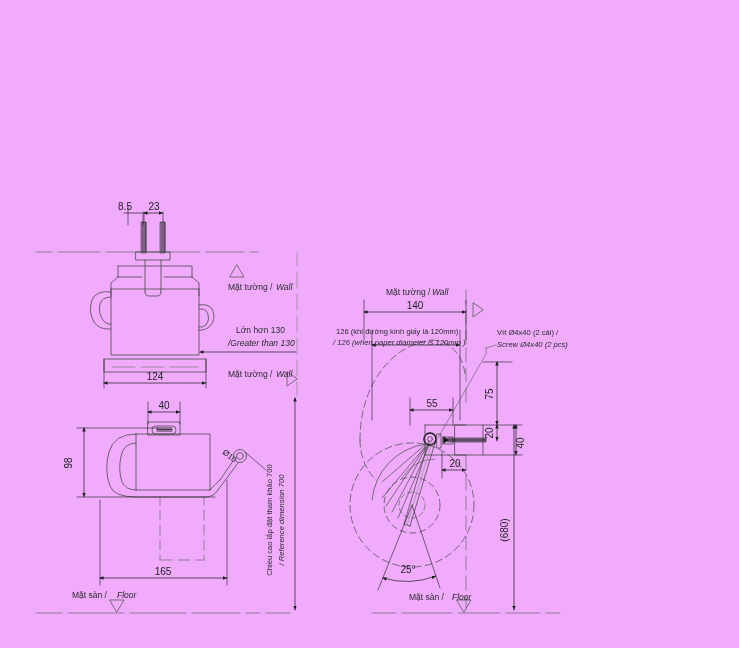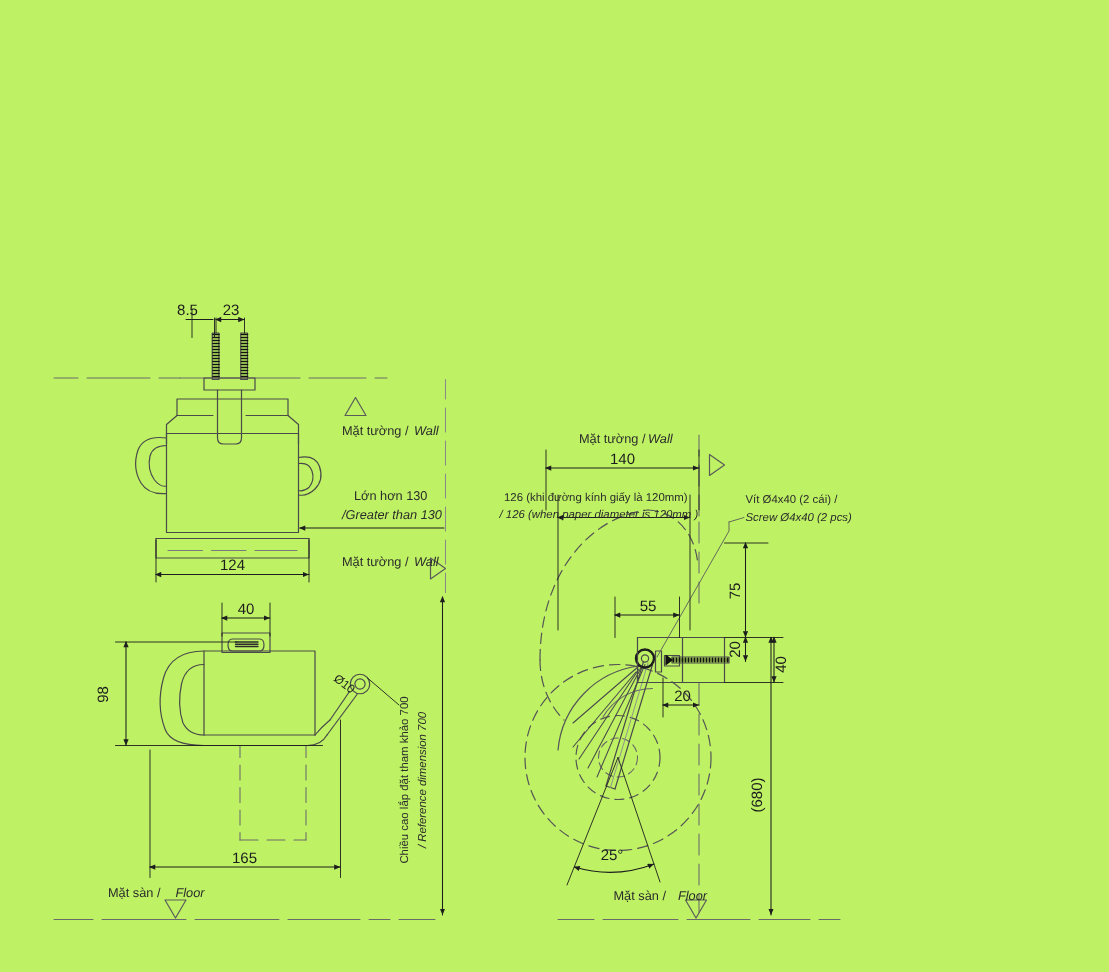--- a/index.html
+++ b/index.html
@@ -1,17 +1,17 @@
 <!DOCTYPE html>
 <html><head>
 <meta charset="utf-8">
 <style>
   html,body{margin:0;padding:0;background:#ffffff;}
   body{width:739px;height:648px;overflow:hidden;font-family:"Liberation Sans",sans-serif;}
-  #sheet{position:relative;width:739px;height:648px;background:#bef264;}
+  #sheet{position:relative;width:739px;height:648px;background:#f0abfc;}
   svg{display:block;}
   .lbl{font-family:"Liberation Sans",sans-serif;font-size:8.5px;fill:#2b2b2b;}
   .lbl-it{font-family:"Liberation Sans",sans-serif;font-size:8.5px;fill:#2b2b2b;font-style:italic;}
   .dim{font-family:"Liberation Sans",sans-serif;font-size:10px;fill:#1d1d1d;}
   .dim-sm{font-family:"Liberation Sans",sans-serif;font-size:8px;fill:#1d1d1d;}
   .note{font-family:"Liberation Sans",sans-serif;font-size:7.6px;fill:#2b2b2b;}
   .note-it{font-family:"Liberation Sans",sans-serif;font-size:7.6px;fill:#2b2b2b;font-style:italic;}
 </style>
 </head>
 <body>

